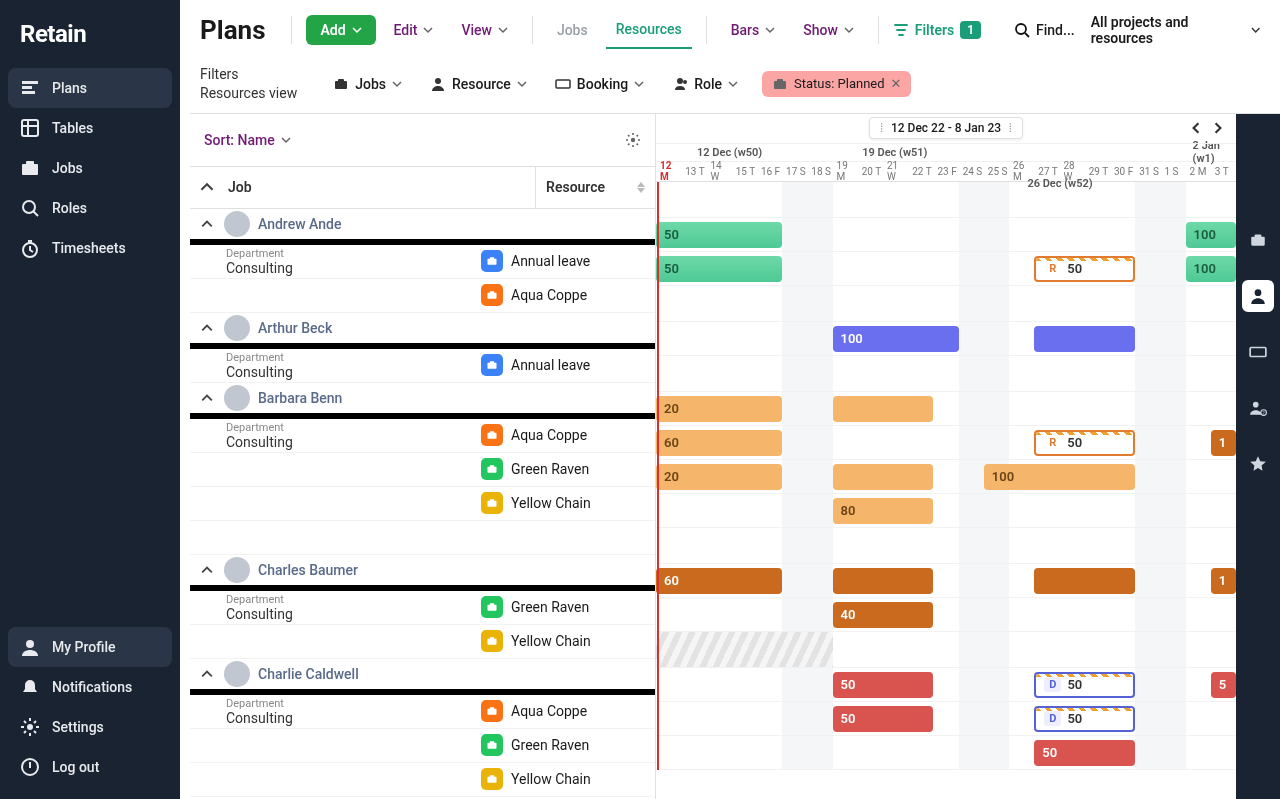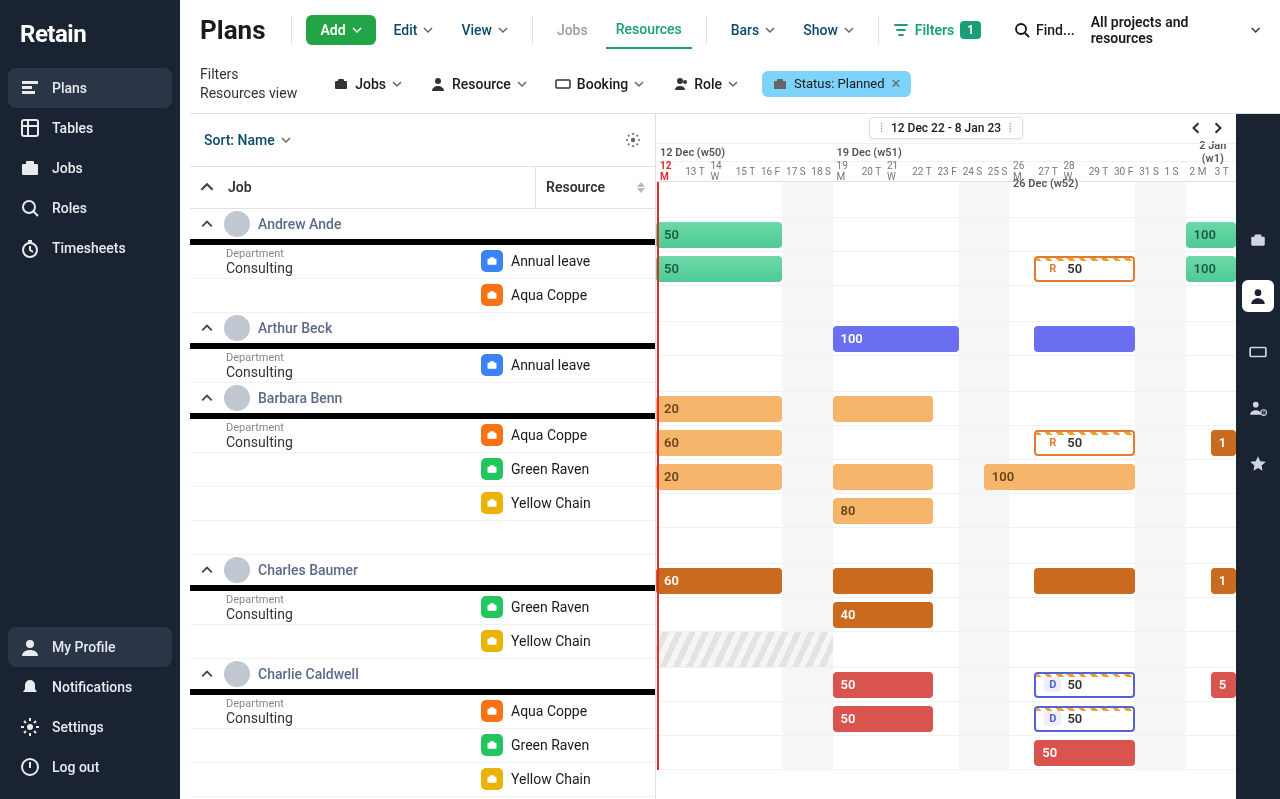--- a/index.html
+++ b/index.html
@@ -9,33 +9,33 @@
 .logo { font-size: 24px; font-weight: 700; padding: 8px 12px 20px; letter-spacing: -0.5px; }
 .nav-item { display: flex; align-items: center; gap: 12px; padding: 10px 12px; border-radius: 8px; cursor: pointer; color: #e8eaed; font-weight: 500; }
 .nav-item.active { background: #2a3647; }
 .nav-item svg { width: 20px; height: 20px; flex-shrink: 0; }
 .nav-spacer { flex: 1; }
 .main { flex: 1; display: flex; flex-direction: column; overflow: hidden; }
 .topbar { display: flex; align-items: center; gap: 8px; padding: 14px 20px 10px; border-bottom: 1px solid transparent; }
 .page-title { font-size: 26px; font-weight: 700; margin-right: 12px; }
 .divider-v { width: 1px; height: 28px; background: #e0e0e0; margin: 0 6px; }
 .btn-add { background: #22a447; color: #fff; padding: 7px 14px; border-radius: 6px; font-weight: 600; display: flex; align-items: center; gap: 6px; cursor: pointer; }
-.menu-item { padding: 6px 10px; display: flex; align-items: center; gap: 6px; cursor: pointer; color: #0c4a6e; font-weight: 500; }
+.menu-item { padding: 6px 10px; display: flex; align-items: center; gap: 6px; cursor: pointer; color: #701a75; font-weight: 500; }
 .menu-item.muted { color: #9aa0a6; }
 .menu-item.accent { color: #1a9e7a; border-bottom: 2px solid #1a9e7a; padding-bottom: 10px; margin-bottom: -4px; }
 .filters-btn { display: flex; align-items: center; gap: 6px; color: #1a9e7a; font-weight: 600; cursor: pointer; }
 .filters-badge { background: #1a9e7a; color: #fff; border-radius: 4px; padding: 2px 7px; font-size: 12px; }
 .find { display: flex; align-items: center; gap: 6px; cursor: pointer; font-weight: 500; }
 .spacer-flex { flex: 1; }
 .proj-dd { font-weight: 600; display: flex; align-items: center; gap: 6px; cursor: pointer; }
 .chev { width: 10px; height: 10px; }
 .subbar { display: flex; align-items: center; padding: 8px 20px 10px; gap: 14px; }
 .subbar-labels { line-height: 1.35; font-size: 14px; color: #333; margin-right: 12px; }
 .filter-chip { display: flex; align-items: center; gap: 6px; padding: 6px 10px; border-radius: 6px; cursor: pointer; font-weight: 500; }
-.status-chip { background: #7dd3fc; border-radius: 6px; padding: 5px 10px; display: flex; align-items: center; gap: 6px; font-size: 13px; }
+.status-chip { background: #fca5a5; border-radius: 6px; padding: 5px 10px; display: flex; align-items: center; gap: 6px; font-size: 13px; }
 .status-chip .x { cursor: pointer; color: #666; }
 .content { flex: 1; display: flex; overflow: hidden; position: relative; margin: 0 0 0 10px; border-top: 1px solid #e0e0e0; }
 .leftpane { width: 466px; flex-shrink: 0; border-right: 1px solid #e0e0e0; display: flex; flex-direction: column; }
 .sortrow { display: flex; align-items: center; padding: 12px 14px; border-bottom: 1px solid #e0e0e0; }
 .sortrow .gear { margin-left: auto; color: #666; cursor: pointer; }
 .headrow { display: flex; align-items: center; height: 42px; border-bottom: 1px solid #e0e0e0; font-weight: 600; color: #333; }
 .headrow .col-toggle { width: 34px; display:flex; justify-content:center; }
 .headrow .col-job { flex: 1; padding-left: 4px; }
 .headrow .col-res { width: 120px; border-left: 1px solid #e0e0e0; padding: 0 10px; display:flex; align-items:center; justify-content:space-between; height:100%; }
 .rows { flex: 1; overflow-y: hidden; }
@@ -537,24 +537,24 @@
                 </svg>
               </span>
             <span class="tick-chev">
                 <svg width="12" height="12" viewBox="0 0 10 10">
                   <path d="M3 1l4 4-4 4" stroke="#333" stroke-width="1.8" fill="none"></path>
                 </svg>
               </span>
           </div>
         </div>
         <div class="weeks" id="weeks">
-            <div class="weekcell" style="width: 30.4348%;">12 Dec (w50)</div>
+            <div class="weekcell" style="width: 30.4348%; margin-left: 37px;">12 Dec (w50)</div>
             <div class="weekcell" style="width: 30.4348%;">19 Dec (w51)</div>
             <div class="weekcell" style="width: 30.4348%; margin-top: 40px;">26 Dec (w52)</div>
-            <div class="weekcell" style="width: 8.69565%; text-align: center;">2 Jan (w1)</div>
+            <div class="weekcell" style="width: 8.69565%;">2 Jan (w1)</div>
           </div>
         <div class="days" id="days">
             <div class="daycell today">12 M</div>
             <div class="daycell">13 T</div>
             <div class="daycell">14 W</div>
             <div class="daycell">15 T</div>
             <div class="daycell">16 F</div>
             <div class="daycell">17 S</div>
             <div class="daycell">18 S</div>
             <div class="daycell">19 M</div>

